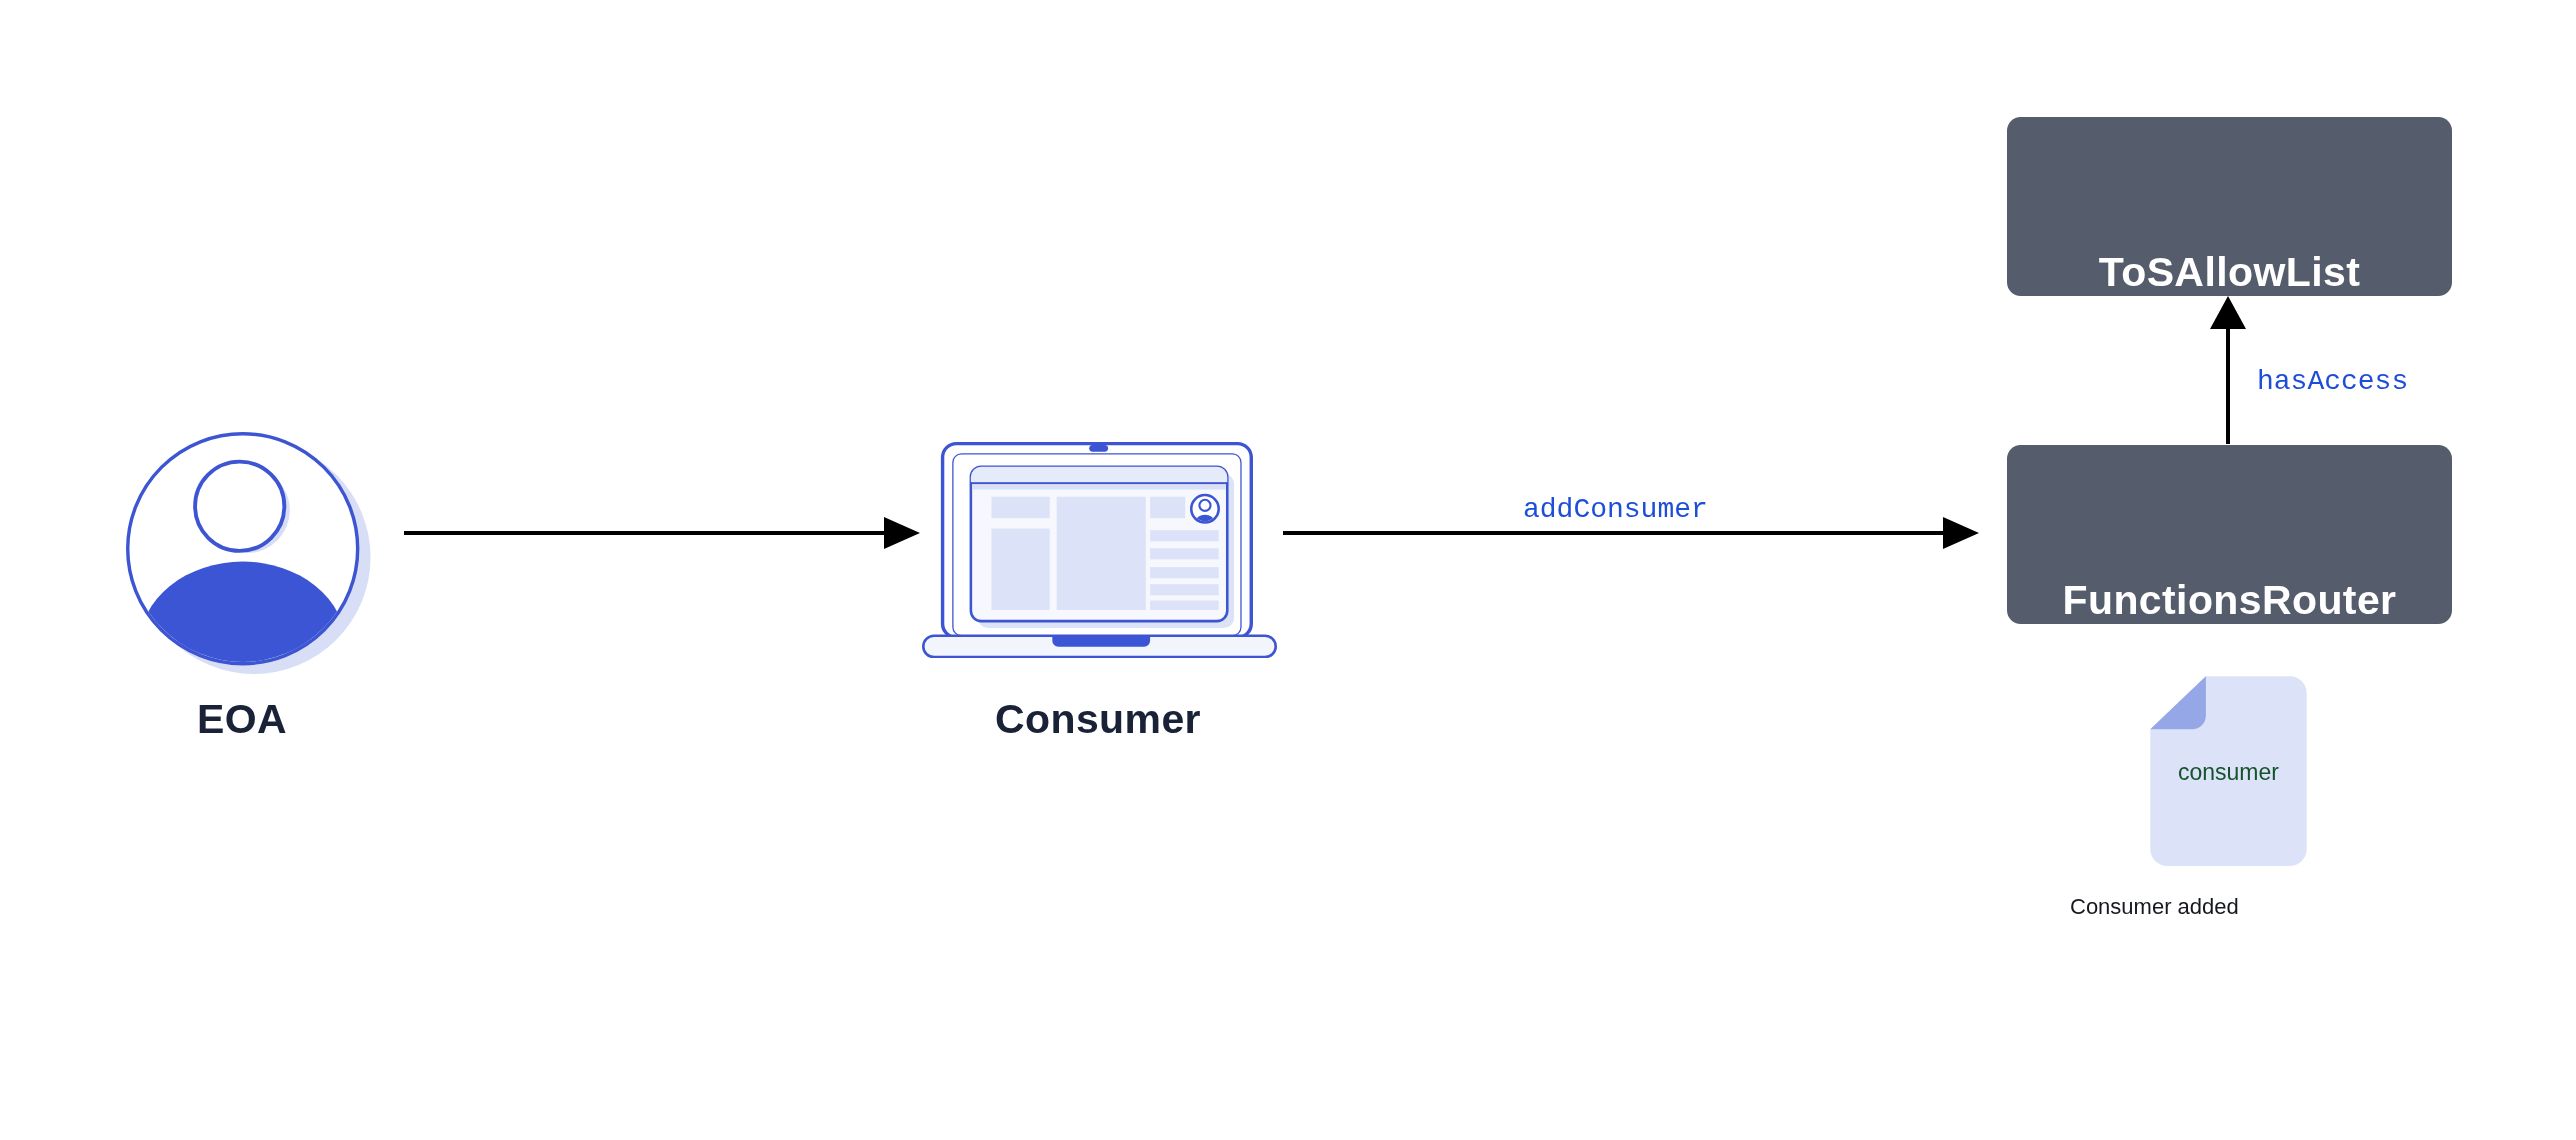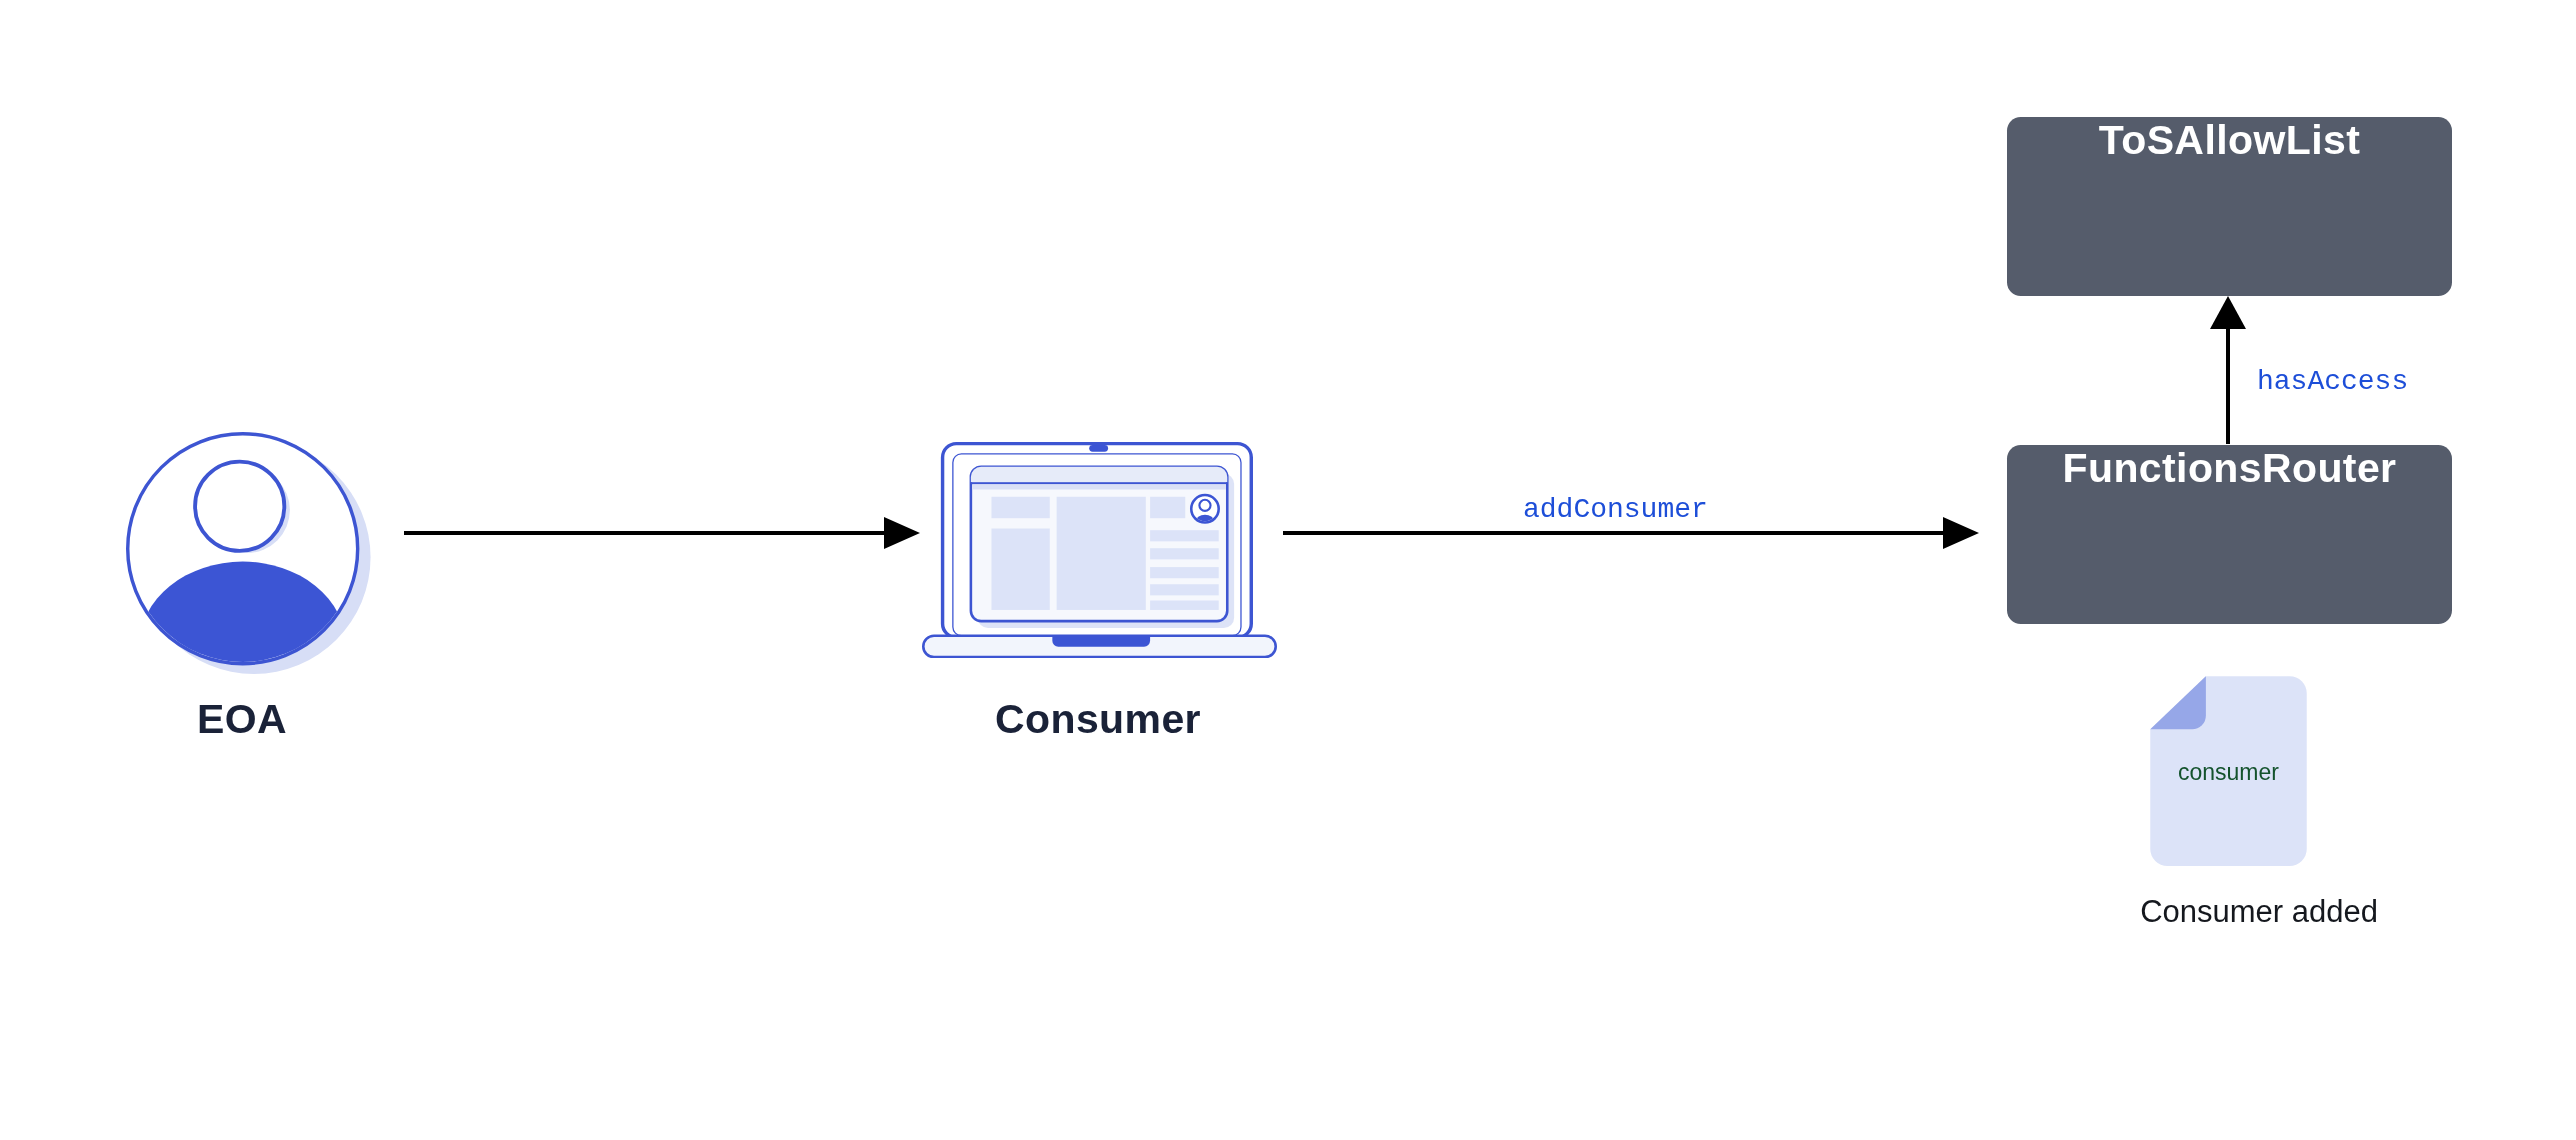--- a/index.html
+++ b/index.html
@@ -24,34 +24,34 @@
   .canvas{position:absolute;inset:0;}
   .abs{position:absolute;}
 
   
   .node-label{
     position:absolute;width:308px;text-align:center;
     font-size:41px;font-weight:700;color:var(--label-text);
     letter-spacing:0.4px;
   }
   .caption{
-    position:absolute;width:308px;text-align:right;
-    font-size:31px;font-weight:400;color:var(--caption-text);
+    position:absolute;width:308px;text-align:left;
+    font-size:22px;font-weight:400;color:var(--caption-text);
   }
   .mono-label{
     position:absolute;
     font-family:Liberation Mono, monospace;
     font-size:28px;color:#1d4ed8;white-space:nowrap;
   }
 
   
   .contract-box{
     position:absolute;width:445px;height:179px;border-radius:13.7px;
     background:var(--box-fill);
-    display:flex;align-items:flex-start;justify-content:center;
+    display:flex;align-items:flex-end;justify-content:center;
   }
   .contract-box .box-label{
     color:var(--box-text);font-size:41px;font-weight:700;letter-spacing:0.4px;
   }
   .box-tos{left:2007px;top:117px;}
   .box-router{left:2007px;top:445px;}
 
   
   .h-arrow-line{position:absolute;height:4.3px;background:var(--arrow);}
   .h-arrow-head{

